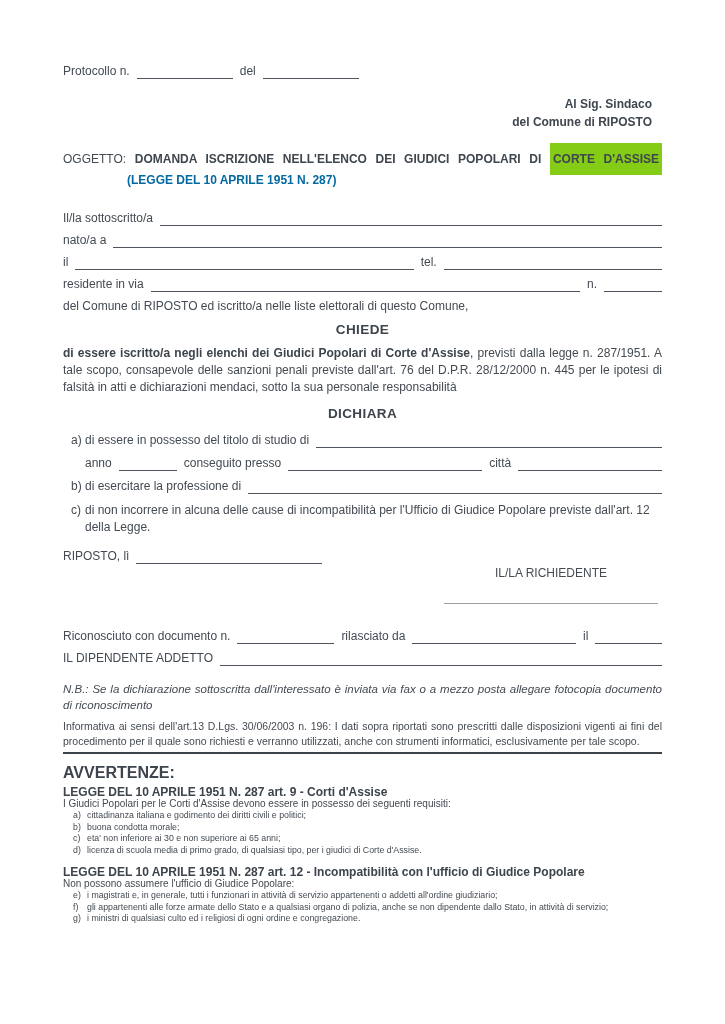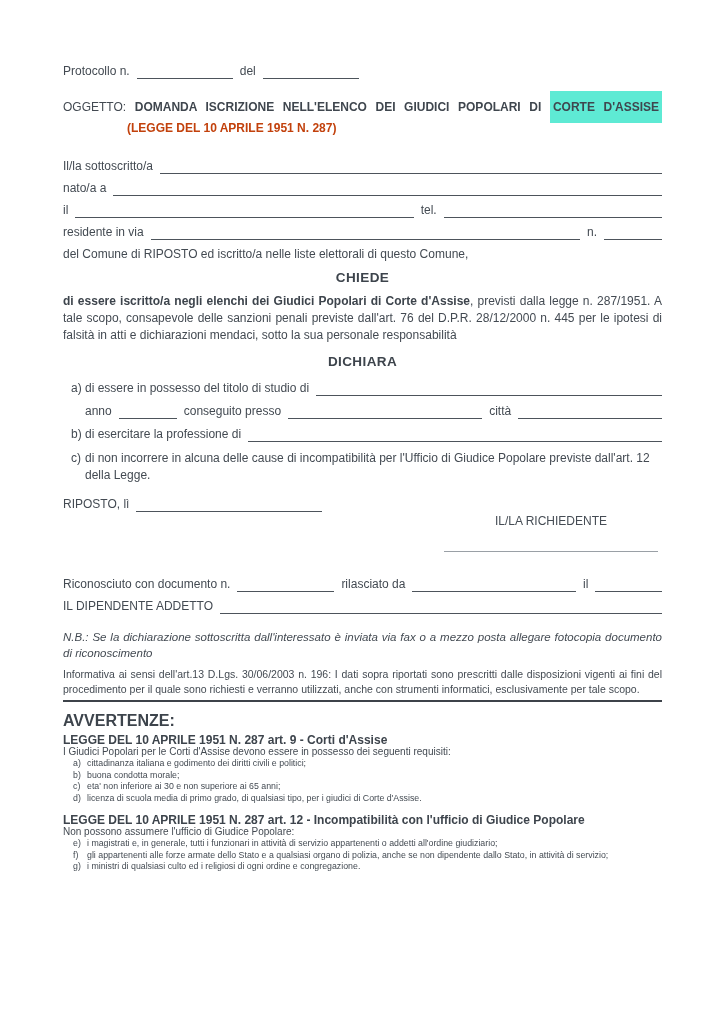--- a/index.html
+++ b/index.html
@@ -18,22 +18,22 @@
   
   .prot-row{display:flex;align-items:flex-end;height:15px;line-height:15px;}
   .prot-row .blank{width:96px;}
   .prot-row .lbl{margin-right:7px;white-space:nowrap;}
   .prot-row .lbl2{margin:0 7px;white-space:nowrap;}
   .addressee{margin-top:16px;text-align:right;padding-right:10px;font-weight:bold;line-height:18px;color:#3f464e;}
   
   .subject{margin-top:20px;}
   .subject-line1{text-align:justify;text-align-last:justify;-moz-text-align-last:justify;line-height:17px;}
   .subject-line1 b{color:#3f464e;}
-  .subject-hl{background:#5eead4;padding:9px 3px;font-weight:bold;color:#3f464e;}
-  .subject-line2{padding-left:64px;font-weight:bold;color:#c2410c;margin-top:4px;line-height:17px;}
+  .subject-hl{background:#84cc16;padding:9px 3px;font-weight:bold;color:#3f464e;}
+  .subject-line2{padding-left:64px;font-weight:bold;color:#0369a1;margin-top:4px;line-height:17px;}
   
   .applicant{margin-top:22px;}
   .plain-line{line-height:15px;margin-top:1px;}
   
   .center-head{margin-top:8px;text-align:center;font-weight:bold;font-size:13.5px;letter-spacing:.4px;color:#3d444c;}
   .center-head.dichiara{margin-top:10px;}
   .chiede-para{margin-top:8px;text-align:justify;line-height:17px;}
   .chiede-para b{color:#3d444c;}
   
   .decl{margin-top:12px;}
@@ -80,20 +80,24 @@
 
 <div class="page">
 
   <div class="prot-row">
     <span class="lbl">Protocollo n.</span>
     <span class="blank"></span>
     <span class="lbl2">del</span>
     <span class="blank"></span>
   </div>
 
+  <div class="addressee">
+    <div>Al Sig. Sindaco</div>
+    <div>del Comune di RIPOSTO</div>
+  </div>
 
   <div class="subject">
     <div class="subject-line1">
       <span>OGGETTO:</span>
       <b>DOMANDA ISCRIZIONE NELL'ELENCO DEI GIUDICI POPOLARI DI</b>
       <span class="subject-hl">CORTE D'ASSISE</span>
     </div>
     <div class="subject-line2">(LEGGE DEL 10 APRILE 1951 N. 287)</div>
   </div>
 

